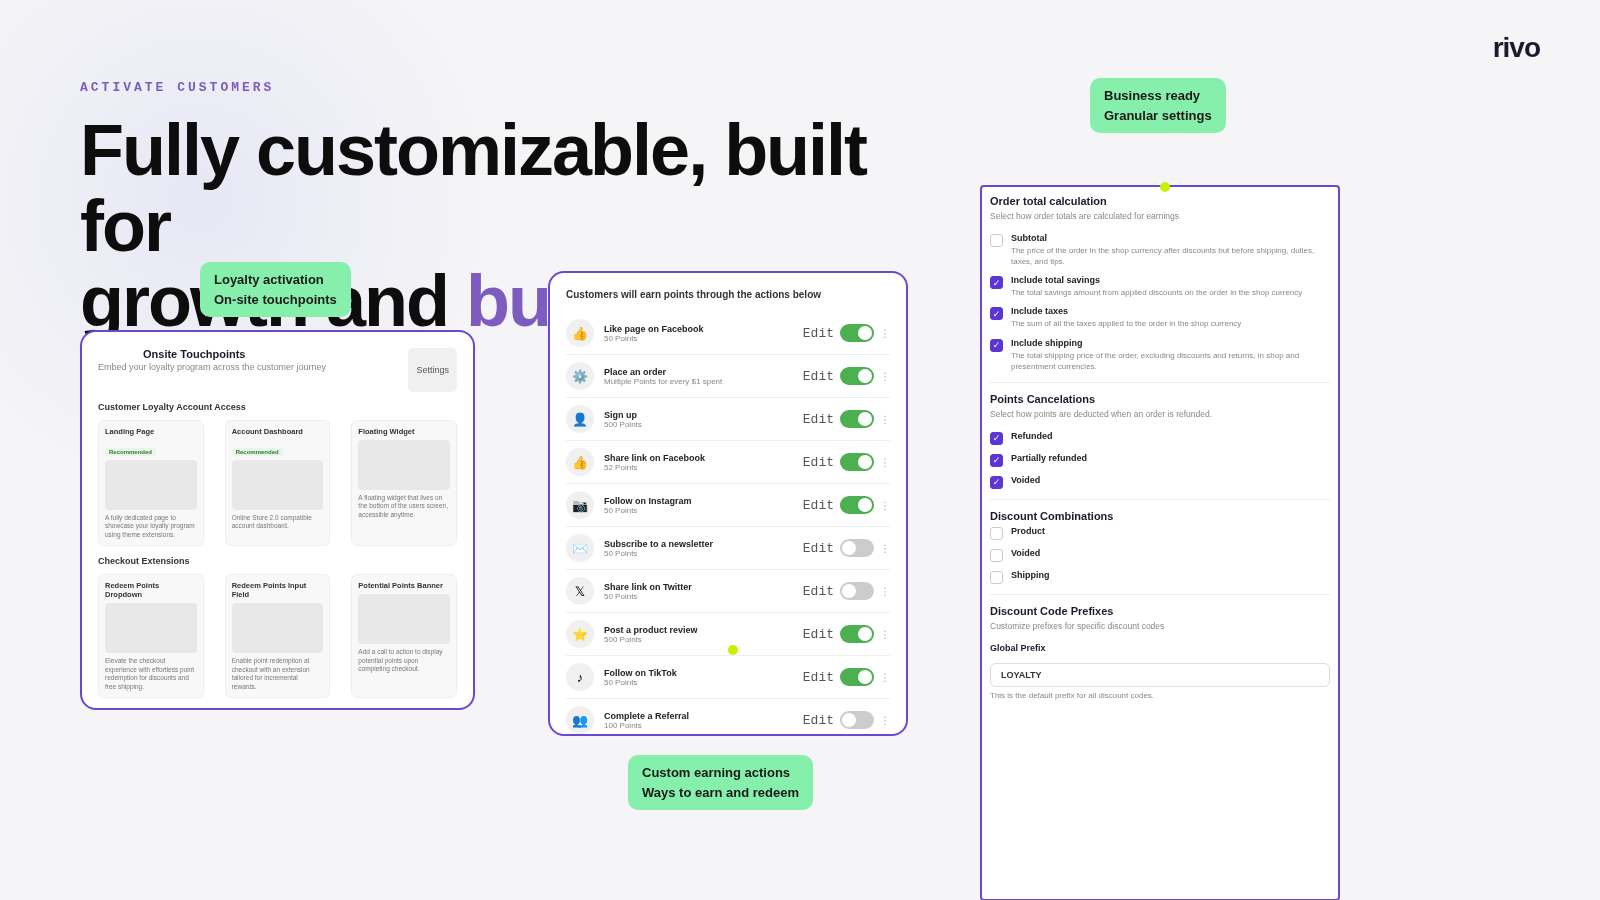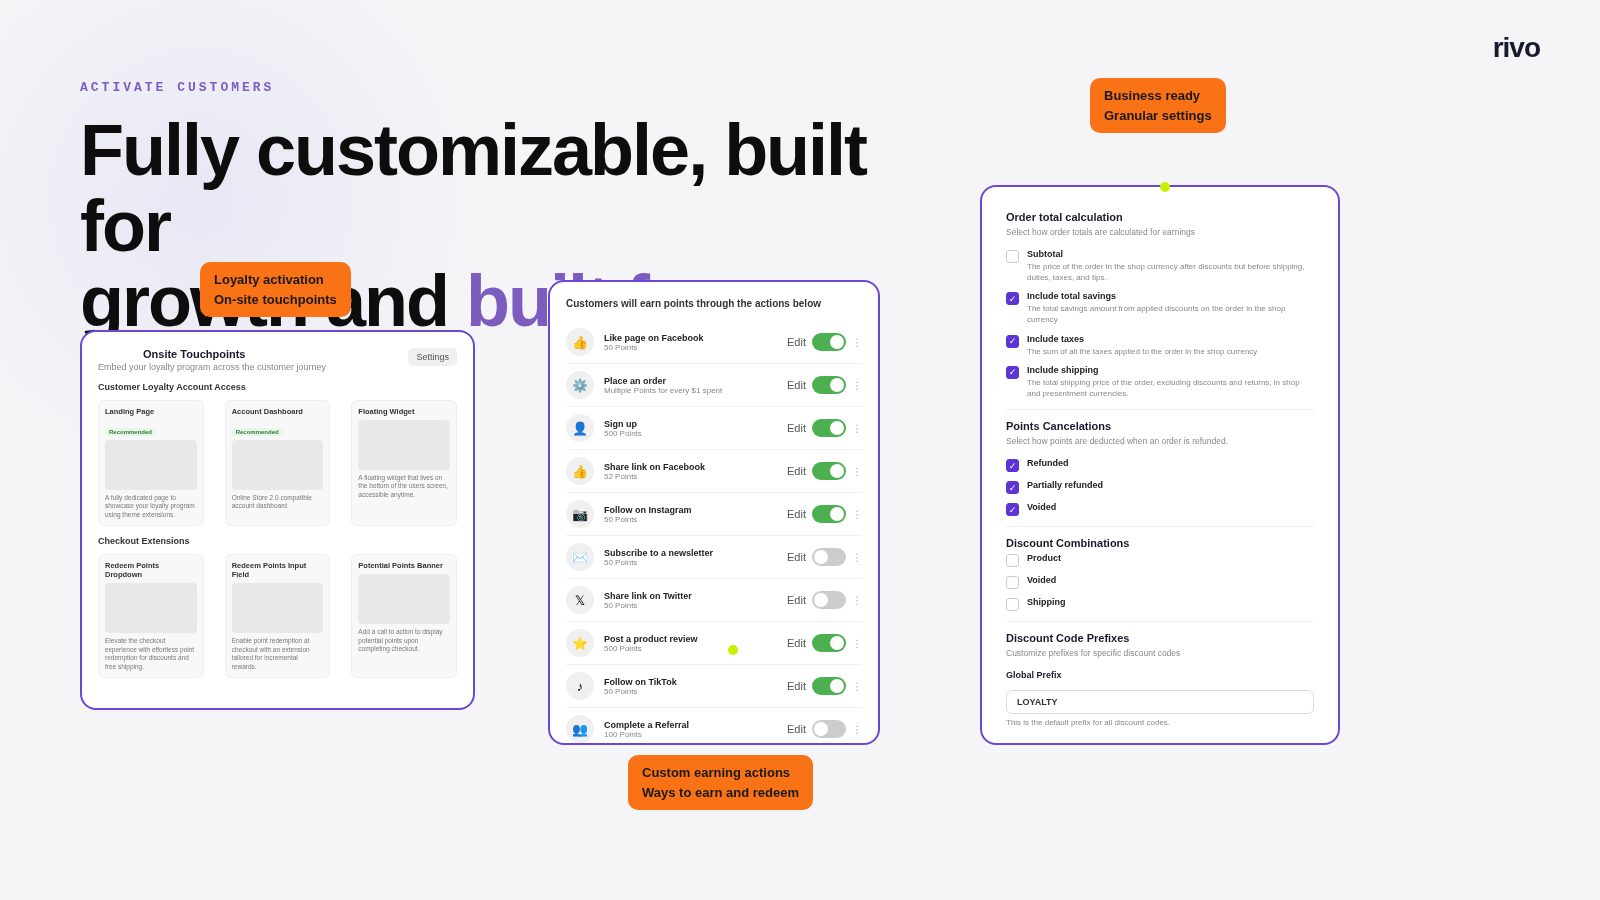--- a/index.html
+++ b/index.html
@@ -59,21 +59,21 @@
       letter-spacing: -2px;
     }
 
     .hero-title .shopify-text {
       color: #7c5cbf;
     }
 
     
     .tooltip-bubble {
       position: absolute;
-      background: #f97316;
+      background: #86efac;
       border-radius: 10px;
       padding: 8px 14px;
       font-size: 13px;
       font-weight: 600;
       color: #1a1a1a;
       line-height: 1.5;
       z-index: 10;
     }
 
     .tooltip-loyalty {
@@ -132,21 +132,21 @@
     .panel-subtitle {
       font-size: 9px;
       color: #888;
       margin-top: 2px;
     }
 
     .settings-btn {
       background: #f0f0f0;
       border: none;
       border-radius: 5px;
-      padding: 4px 8px;
+      padding: 17px 8px;
       font-size: 9px;
       color: #555;
       cursor: pointer;
     }
 
     .section-label {
       font-size: 9px;
       font-weight: 600;
       color: #333;
       margin-bottom: 8px;
@@ -197,23 +197,23 @@
       line-height: 1.3;
     }
 
     .checkout-section {
       margin-top: 6px;
     }
 
     
     .panel-2 {
       position: absolute;
-      top: 280px;
+      top: 271px;
       left: 548px;
-      width: 332px;
+      width: 360px;
       height: 465px;
       background: white;
       border-radius: 16px;
       border: 2.5px solid #6c47d4;
       padding: 16px;
       overflow: hidden;
     }
 
     .panel-2-header {
       font-size: 10px;
@@ -257,25 +257,26 @@
       color: #888;
     }
 
     .earning-controls {
       display: flex;
       align-items: center;
       gap: 6px;
     }
 
     .edit-btn {
-      font-size: 11px;
+      font-size: 13px;
       color: #555;
       background: none;
       border: none;
       cursor: pointer;
+      font-family: Liberation Mono, monospace;
     }
 
     .toggle {
       width: 34px;
       height: 18px;
       border-radius: 9px;
       display: flex;
       align-items: center;
       padding: 2px;
     }
@@ -301,25 +302,25 @@
       color: #aaa;
       font-size: 10px;
     }
 
     
     .panel-3 {
       position: absolute;
       top: 185px;
       left: 980px;
       width: 360px;
-      height: 560px;
+      height: 716px;
       background: white;
-      border-radius: 16px;
+      border-radius: 4px;
       border: 2.5px solid #6c47d4;
-      padding: 24px;
+      padding: 8px;
       overflow: hidden;
     }
 
     .settings-section-title {
       font-size: 11px;
       font-weight: 700;
       color: #1a1a2e;
       margin-bottom: 4px;
     }
 

